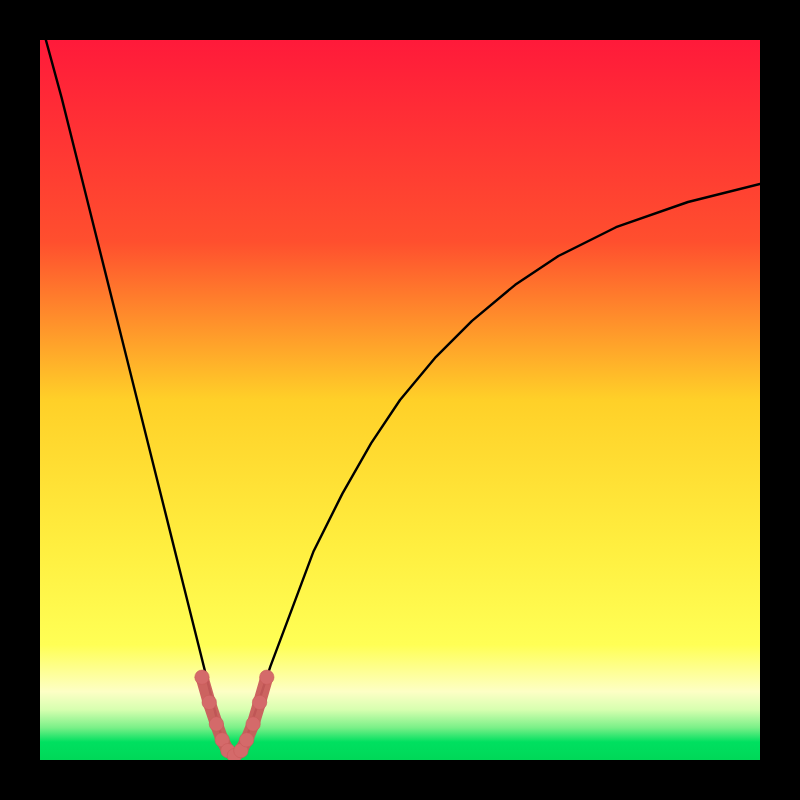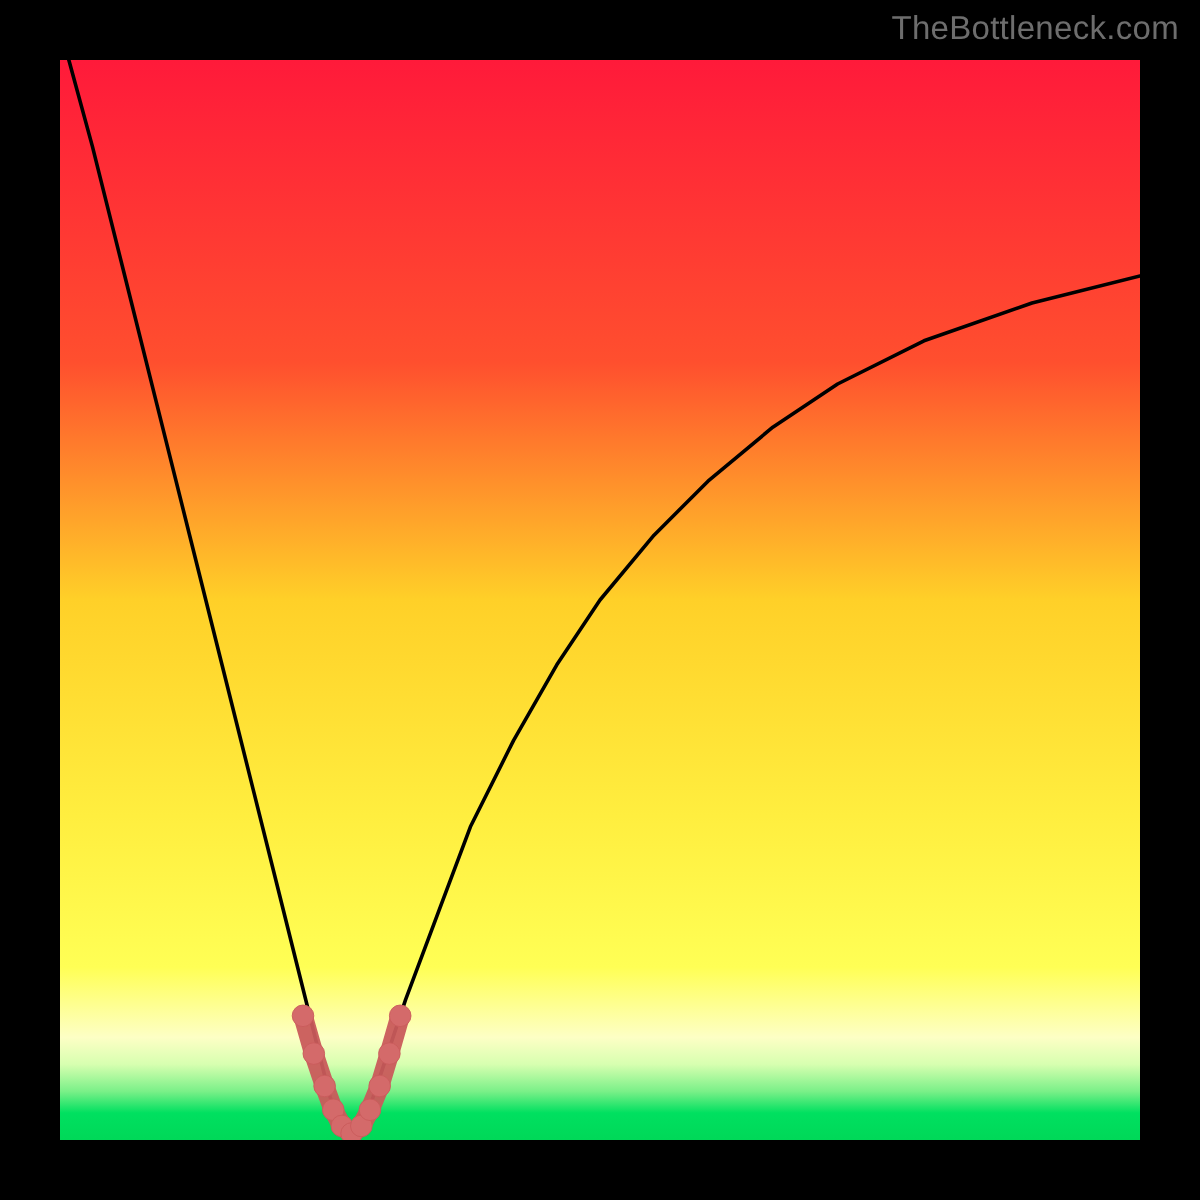--- a/index.html
+++ b/index.html
@@ -38,21 +38,20 @@
     user-select: none;
   }
   svg {
     display: block;
   }
 </style>
 </head>
 <body>
 
 <div class="frame">
-  <div class="watermark">TheBottleneck.com</div>
   <div class="plot-area">
     <svg id="chart-svg" width="720" height="720" viewBox="0 0 720 720">
         <defs>
           <linearGradient id="bg-grad" x1="0" y1="0" x2="0" y2="1">
             <stop offset="0" stop-color="#ff1a3a"></stop>
             <stop offset="0.28" stop-color="#ff4f2e"></stop>
             <stop offset="0.5" stop-color="#ffd028"></stop>
             <stop offset="0.7" stop-color="#ffee3f"></stop>
             <stop offset="0.84" stop-color="#ffff55"></stop>
             <stop offset="0.905" stop-color="#fdffc5"></stop>

